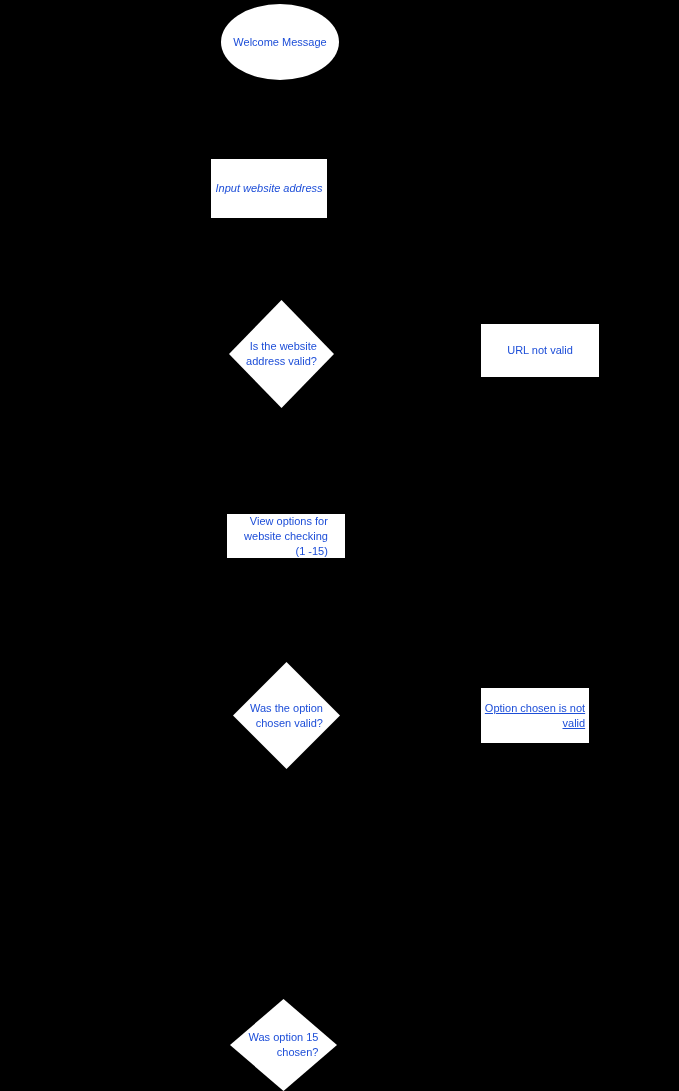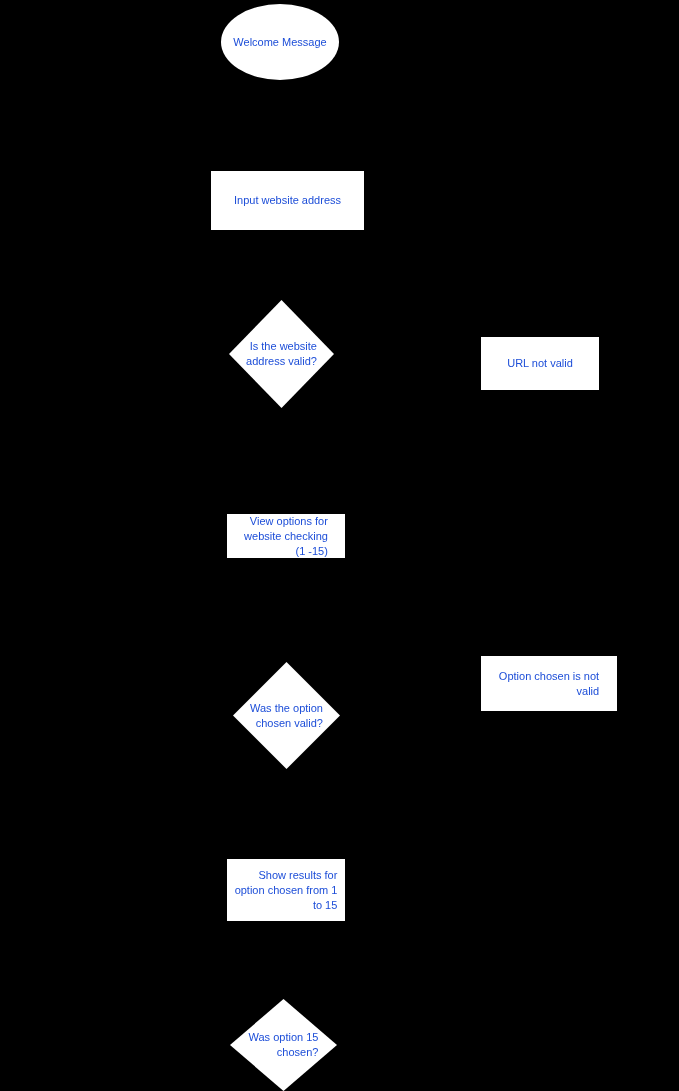--- a/index.html
+++ b/index.html
@@ -26,26 +26,26 @@
     justify-content: center;
     text-align: right;
     white-space: pre-line;
     box-sizing: border-box;
   }
   .ellipse { border-radius: 50%; }
   .diamond { clip-path: polygon(50% 0, 100% 50%, 50% 100%, 0 50%); }
 
   
   #n-welcome        { left: 221px; top: 4px;    width: 118px; height: 76px; }
-  #n-input          { left: 211px; top: 171px;  width: 153px; height: 59px; }
+  #n-input          { left: 211px; top: 159px;  width: 116px; height: 59px; font-style: italic; }
   #n-website-valid  { left: 229px; top: 300px;  width: 105px; height: 108px; }
-  #n-url-not-valid  { left: 481px; top: 337px;  width: 118px; height: 53px; }
+  #n-url-not-valid  { left: 481px; top: 324px;  width: 118px; height: 53px; }
   #n-view-options   { left: 227px; top: 514px;  width: 118px; height: 44px; }
   #n-option-valid   { left: 233px; top: 662px;  width: 107px; height: 107px; }
-  #n-option-invalid { left: 481px; top: 656px;  width: 136px; height: 55px; }
+  #n-option-invalid { left: 481px; top: 688px;  width: 108px; height: 55px; text-decoration: underline; }
   #n-show-results   { left: 227px; top: 859px;  width: 118px; height: 62px; }
   #n-option-15      { left: 230px; top: 999px;  width: 107px; height: 92px; }
   #n-exit           { left: 0px;   top: 1015px; width: 121px; height: 61px; }
 </style>
 </head>
 <body>
 
 <div class="stage">
 
   <div id="n-welcome" class="node ellipse">Welcome Message</div>
@@ -60,21 +60,18 @@
   <div id="n-view-options" class="node">View options for
 website checking
 (1 -15)</div>
 
   <div id="n-option-valid" class="node diamond">Was the option
 chosen valid?</div>
 
   <div id="n-option-invalid" class="node">Option chosen is not
 valid</div>
 
-  <div id="n-show-results" class="node">Show results for
-option chosen from 1
-to 15</div>
 
   <div id="n-option-15" class="node diamond">Was option 15
 chosen?</div>
 
 
 </div>
 
 </body></html>

